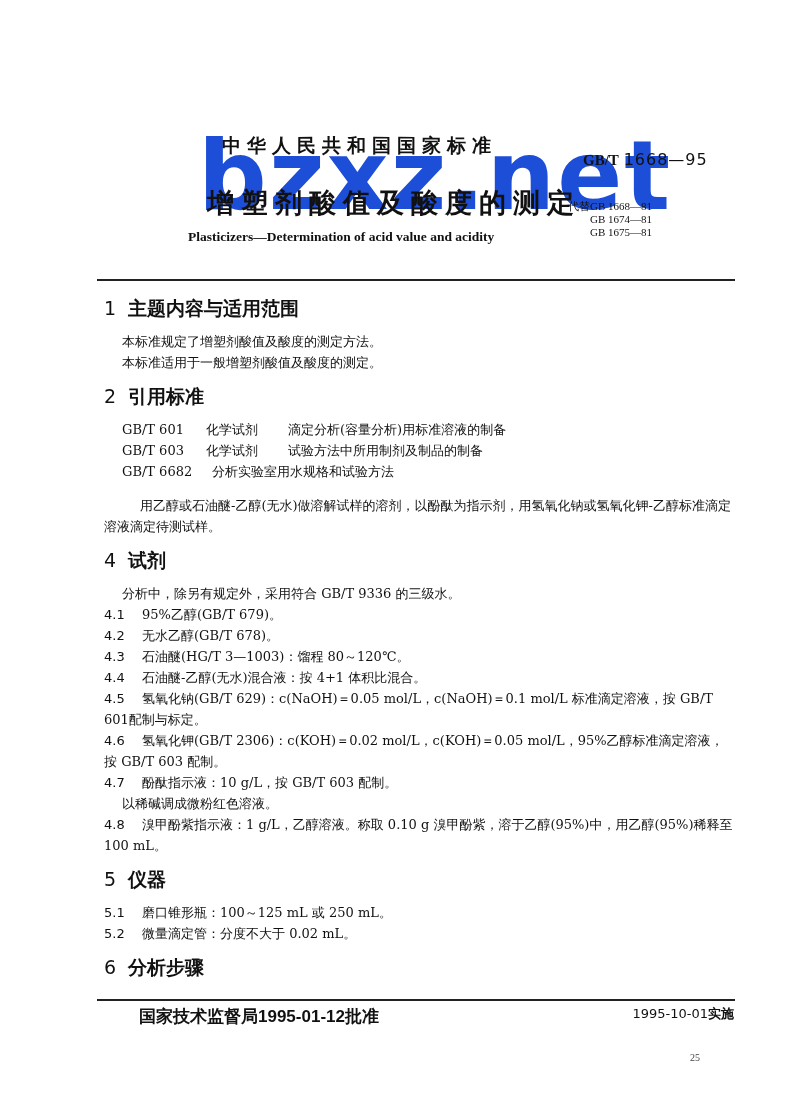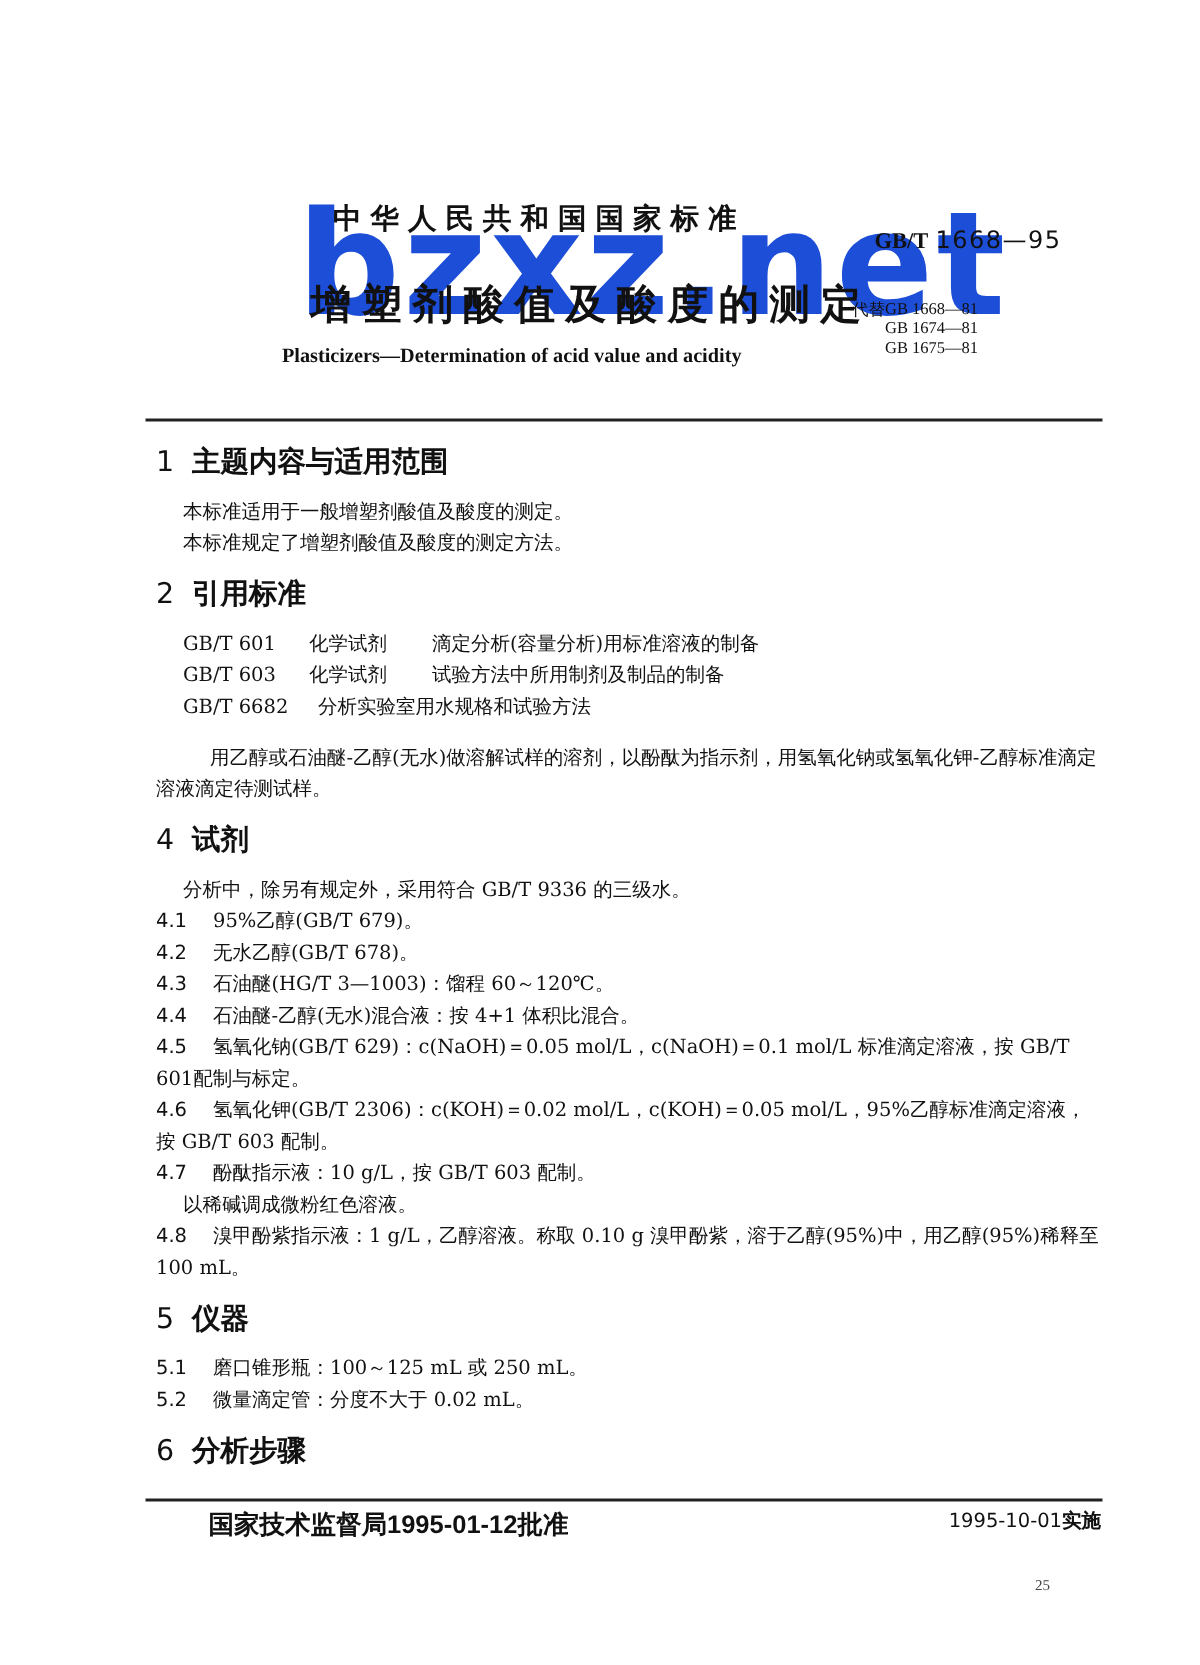--- a/index.html
+++ b/index.html
@@ -84,22 +84,22 @@
 
 <div class="abs en-title">Plasticizers—Determination of acid value and acidity</div>
 
 <div class="rule top"></div>
 
 <div class="content">
 
   <div class="sec-h">
     <span class="num">1</span><span>主题内容与适用范围</span>
   </div>
+  <p class="para ind">本标准规定了增塑剂酸值及酸度的测定方法。</p>
   <p class="para ind">本标准适用于一般增塑剂酸值及酸度的测定。</p>
-  <p class="para ind">本标准规定了增塑剂酸值及酸度的测定方法。</p>
   <div class="gap"></div>
 
   <div class="sec-h">
     <span class="num">2</span><span>引用标准</span>
   </div>
   <div class="ref">
     <span class="c1">GB/T 601</span>
     <span class="c2">化学试剂</span>
     <span>滴定分析(容量分析)用标准溶液的制备</span>
   </div>
@@ -116,21 +116,21 @@
 
   <p class="para ind2">用乙醇或石油醚-乙醇(无水)做溶解试样的溶剂，以酚酞为指示剂，用氢氧化钠或氢氧化钾-乙醇标准滴定溶液滴定待测试样。</p>
   <div class="gap"></div>
 
   <div class="sec-h">
     <span class="num">4</span><span>试剂</span>
   </div>
   <p class="para ind">分析中，除另有规定外，采用符合 GB/T 9336 的三级水。</p>
   <p class="item"><span class="no">4.1</span><span>95%乙醇(GB/T 679)。</span></p>
   <p class="item"><span class="no">4.2</span><span>无水乙醇(GB/T 678)。</span></p>
-  <p class="item"><span class="no">4.3</span><span>石油醚(HG/T 3—1003)：馏程 60～120℃。</span></p>
+  <p class="item"><span class="no">4.3</span><span>石油醚(HG/T 3—1003)：馏程 80～120℃。</span></p>
   <p class="item"><span class="no">4.4</span><span>石油醚-乙醇(无水)混合液：按 4+1 体积比混合。</span></p>
   <p class="item"><span class="no">4.5</span><span>氢氧化钠(GB/T 629)：c(NaOH)＝0.05 mol/L，c(NaOH)＝0.1 mol/L 标准滴定溶液，按 GB/T 601配制与标定。</span></p>
   <p class="item"><span class="no">4.6</span><span>氢氧化钾(GB/T 2306)：c(KOH)＝0.02 mol/L，c(KOH)＝0.05 mol/L，95%乙醇标准滴定溶液，按 GB/T 603 配制。</span></p>
   <p class="item"><span class="no">4.7</span><span>酚酞指示液：10 g/L，按 GB/T 603 配制。</span></p>
   <p class="para ind">以稀碱调成微粉红色溶液。</p>
   <p class="item"><span class="no">4.8</span><span>溴甲酚紫指示液：1 g/L，乙醇溶液。称取 0.10 g 溴甲酚紫，溶于乙醇(95%)中，用乙醇(95%)稀释至 100 mL。</span></p>
   <div class="gap"></div>
 
   <div class="sec-h">
     <span class="num">5</span><span>仪器</span>

